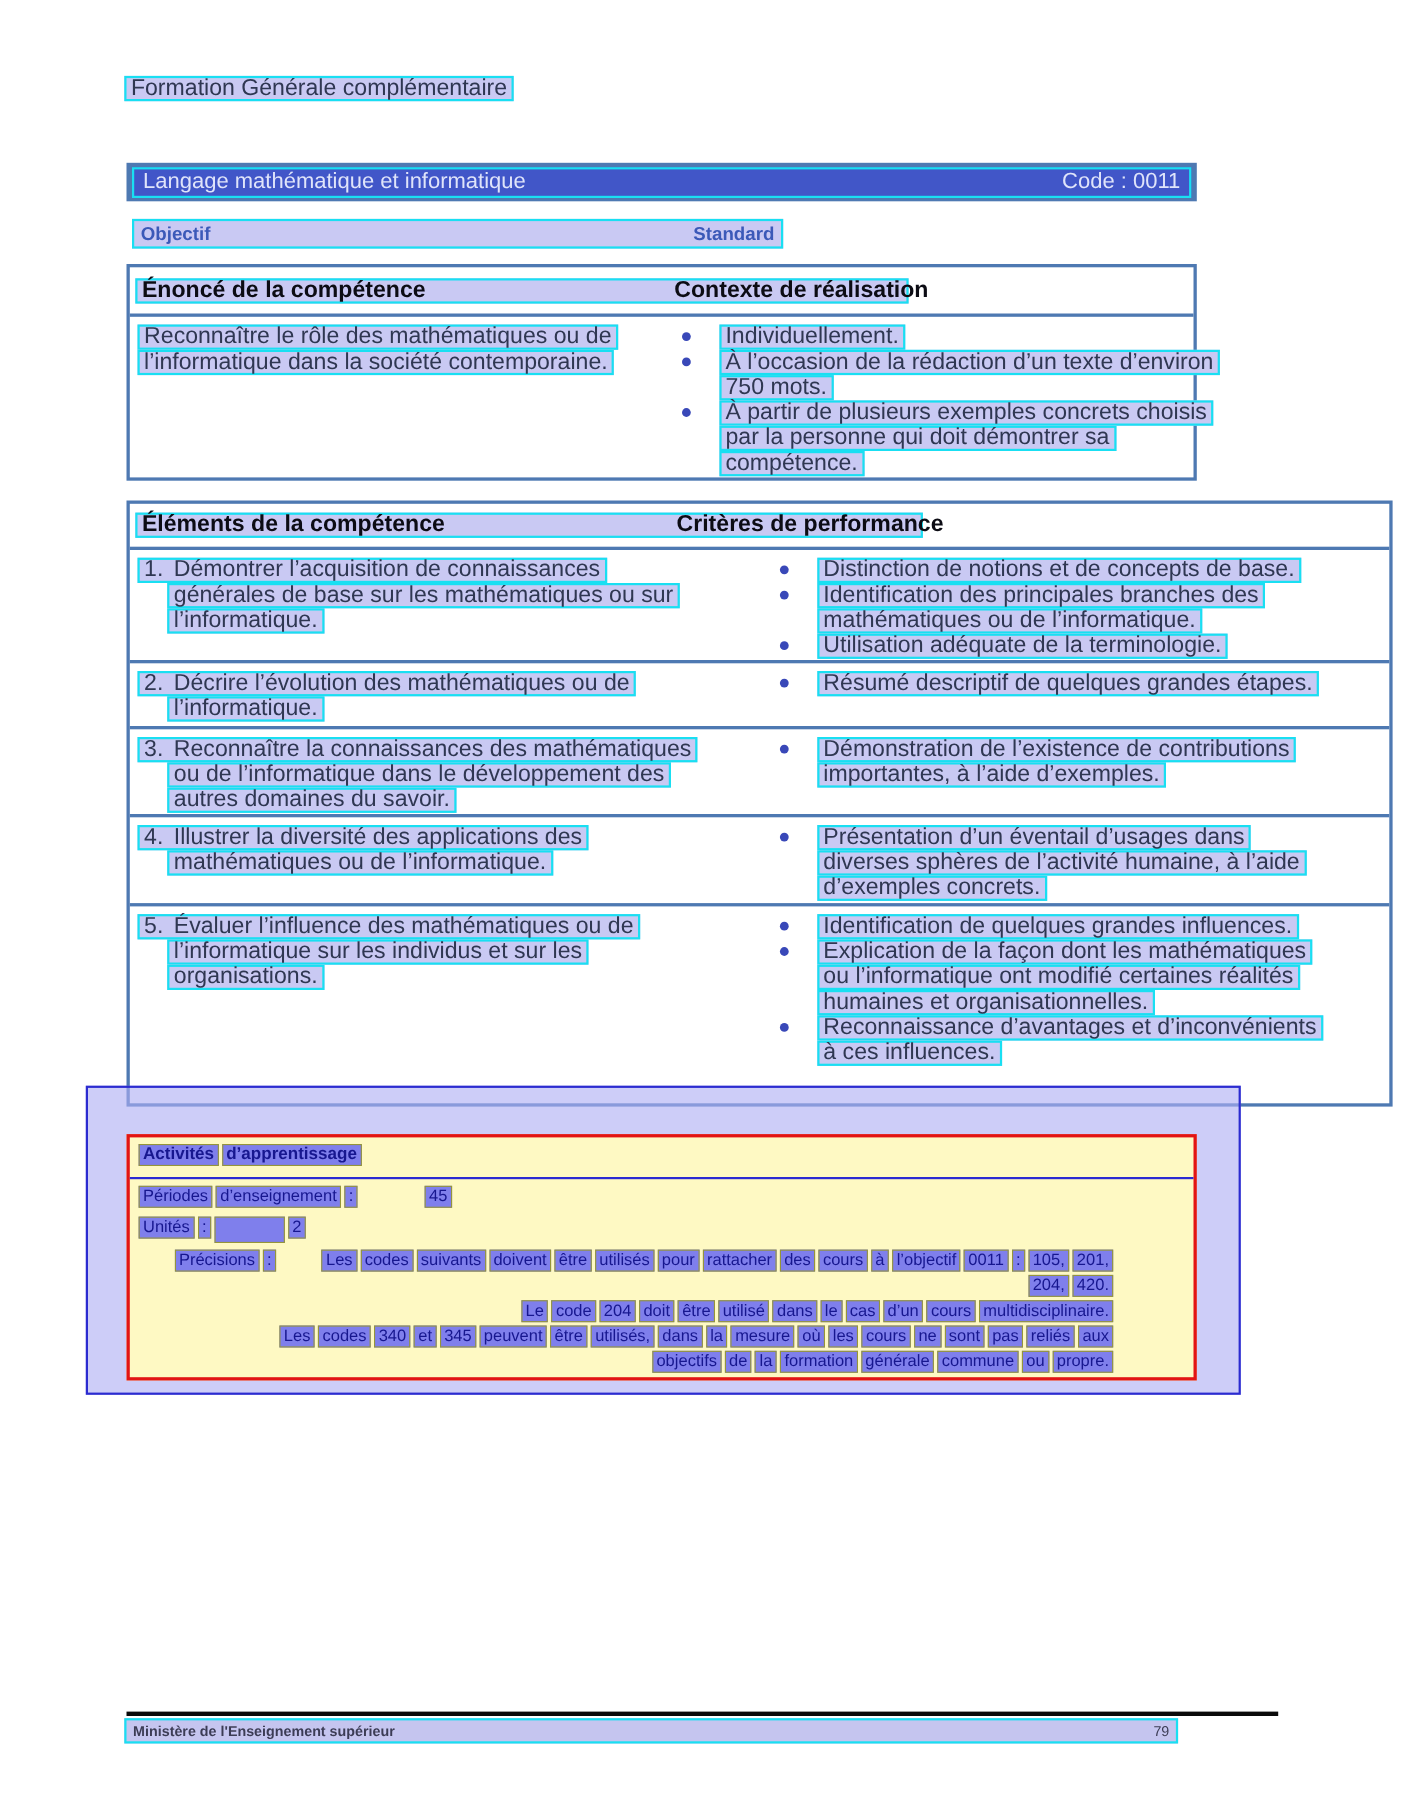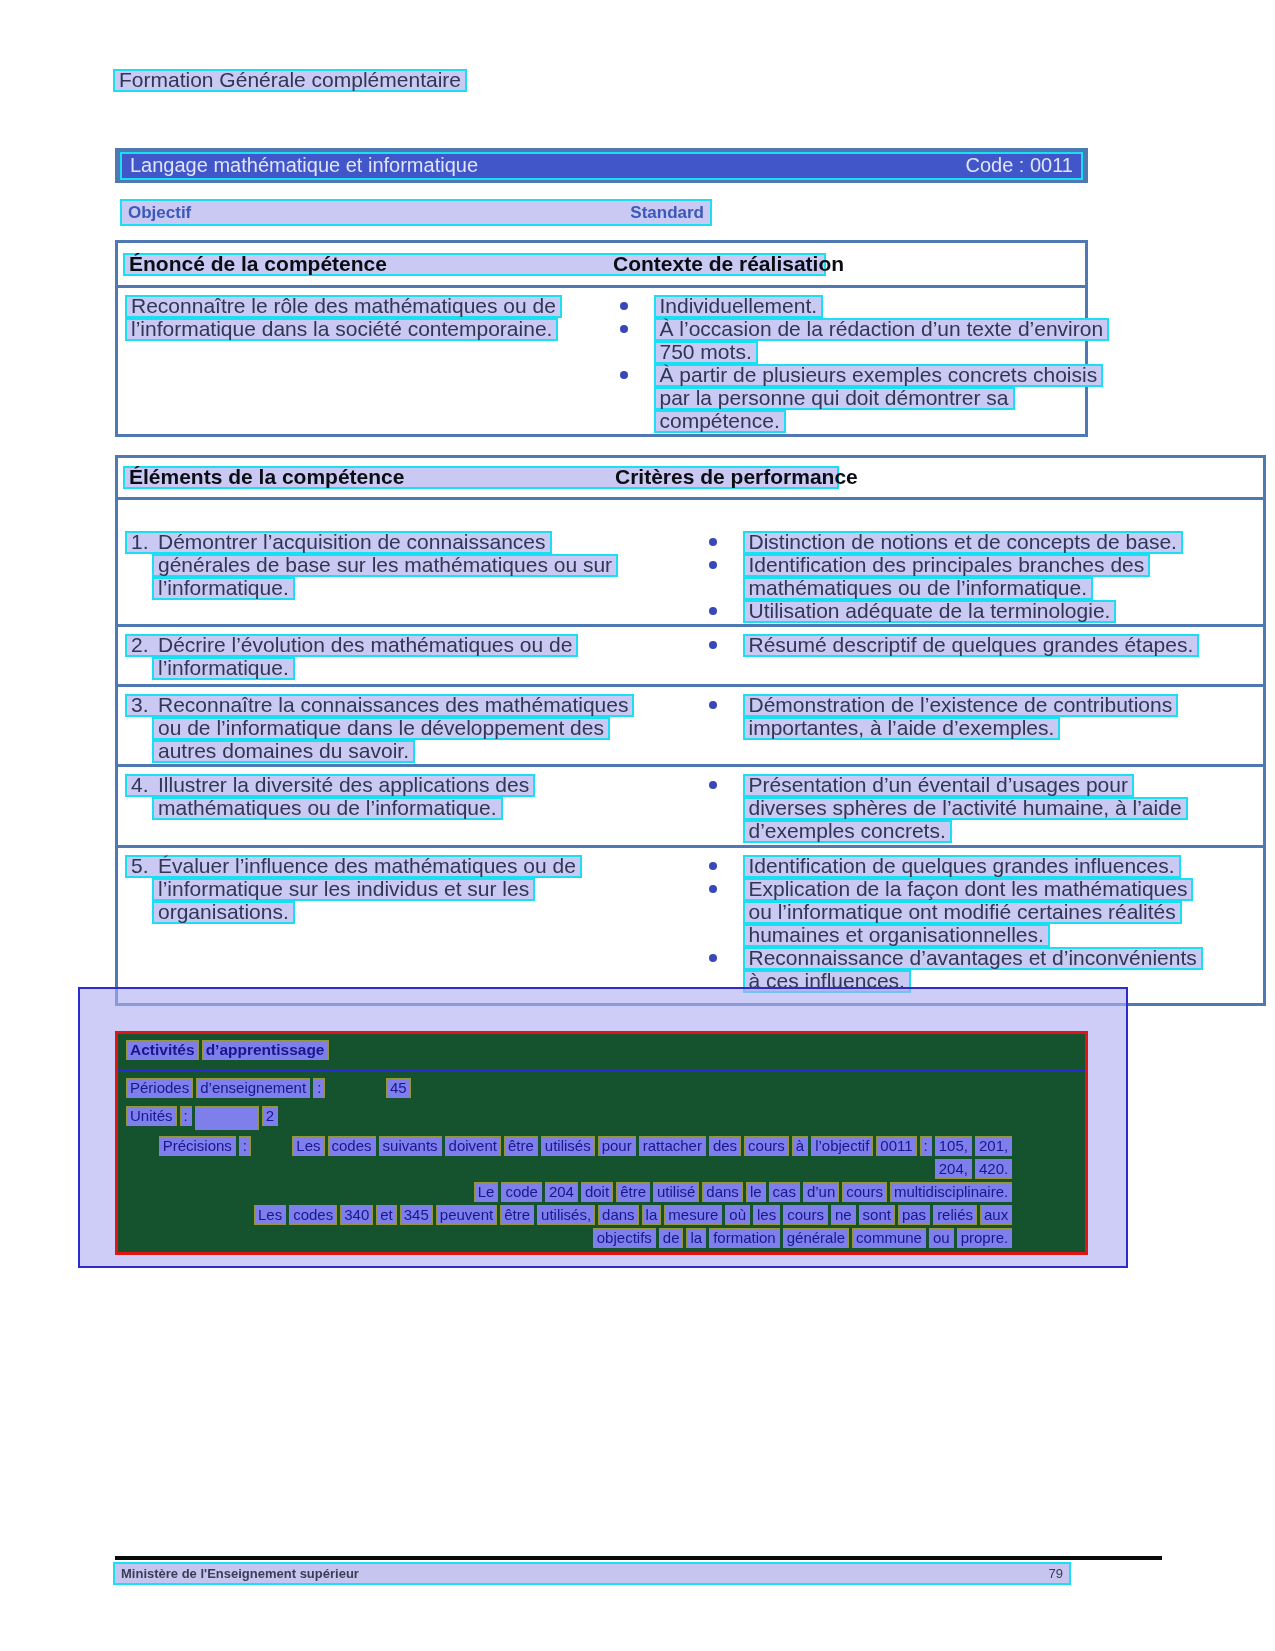--- a/index.html
+++ b/index.html
@@ -66,21 +66,21 @@
 
   
   .overlay {
     position:absolute; left:78px; top:987px; width:1050px; height:281px;
     background:rgba(175,175,243,0.62); border:2px solid #2b2bd0;
   }
 
   
   .redbox {
     position:absolute; left:115px; top:1031px; width:973px; height:224px;
-    background:#14532d; border:3px solid #e21414; padding:6px 8px 0 8px;
+    background:#fef9c3; border:3px solid #e21414; padding:6px 8px 0 8px;
     color:#17178f; font-size:15px;
   }
   .redbox .word {
     display:inline-block; background:#7f7fec; border:1px solid #95953a;
     padding:0 3px 1px 3px; margin-right:3px; line-height:17px; white-space:nowrap;
   }
   .act-title { height:27px; font-weight:bold; font-size:15.5px; }
   .act-divider { height:2px; background:#2a2ad2; margin:3px -8px 6px -8px; }
   .act-row { display:flex; margin-top:4px; height:24px; }
   .act-row .label { flex:0 0 auto; }
@@ -159,21 +159,21 @@
   </div>
 
   <div class="doc-table t2">
     <div class="thead">
       <span class="hl" style="width:716px;">
         <span>Éléments de la compétence</span>
         <span class="h2txt" style="left:490px; top:0;">Critères de performance</span>
       </span>
     </div>
 
-    <div class="trow" style="height:100px;margin-top:24px;">
+    <div class="trow" style="height:100px;">
       <div class="cell-l">
         <div class="line"><span class="hl"><span class="numpart">1.</span><span>Démontrer l’acquisition de connaissances</span></span></div>
         <div class="line indent"><span class="hl">générales de base sur les mathématiques ou sur</span></div>
         <div class="line indent"><span class="hl">l’informatique.</span></div>
       </div>
       <div class="cell-r">
         <div class="bitem">
           <span class="dot"></span>
           <div class="blines">
               <div class="line"><span class="hl">Distinction de notions et de concepts de base.</span></div>
@@ -229,21 +229,21 @@
 
     <div class="trow" style="height:81px;">
       <div class="cell-l">
         <div class="line"><span class="hl"><span class="numpart">4.</span><span>Illustrer la diversité des applications des</span></span></div>
         <div class="line indent"><span class="hl">mathématiques ou de l’informatique.</span></div>
       </div>
       <div class="cell-r">
         <div class="bitem">
           <span class="dot"></span>
           <div class="blines">
-            <div class="line"><span class="hl">Présentation d’un éventail d’usages pour</span></div>
+            <div class="line"><span class="hl">Présentation d’un éventail d’usages dans</span></div>
             <div class="line"><span class="hl">diverses sphères de l’activité humaine, à l’aide</span></div>
             <div class="line"><span class="hl">d’exemples concrets.</span></div>
           </div>
         </div>
       </div>
     </div>
 
     <div class="trow" style="height:188px;">
       <div class="cell-l">
         <div class="line"><span class="hl"><span class="numpart">5.</span><span>Évaluer l’influence des mathématiques ou de</span></span></div>

